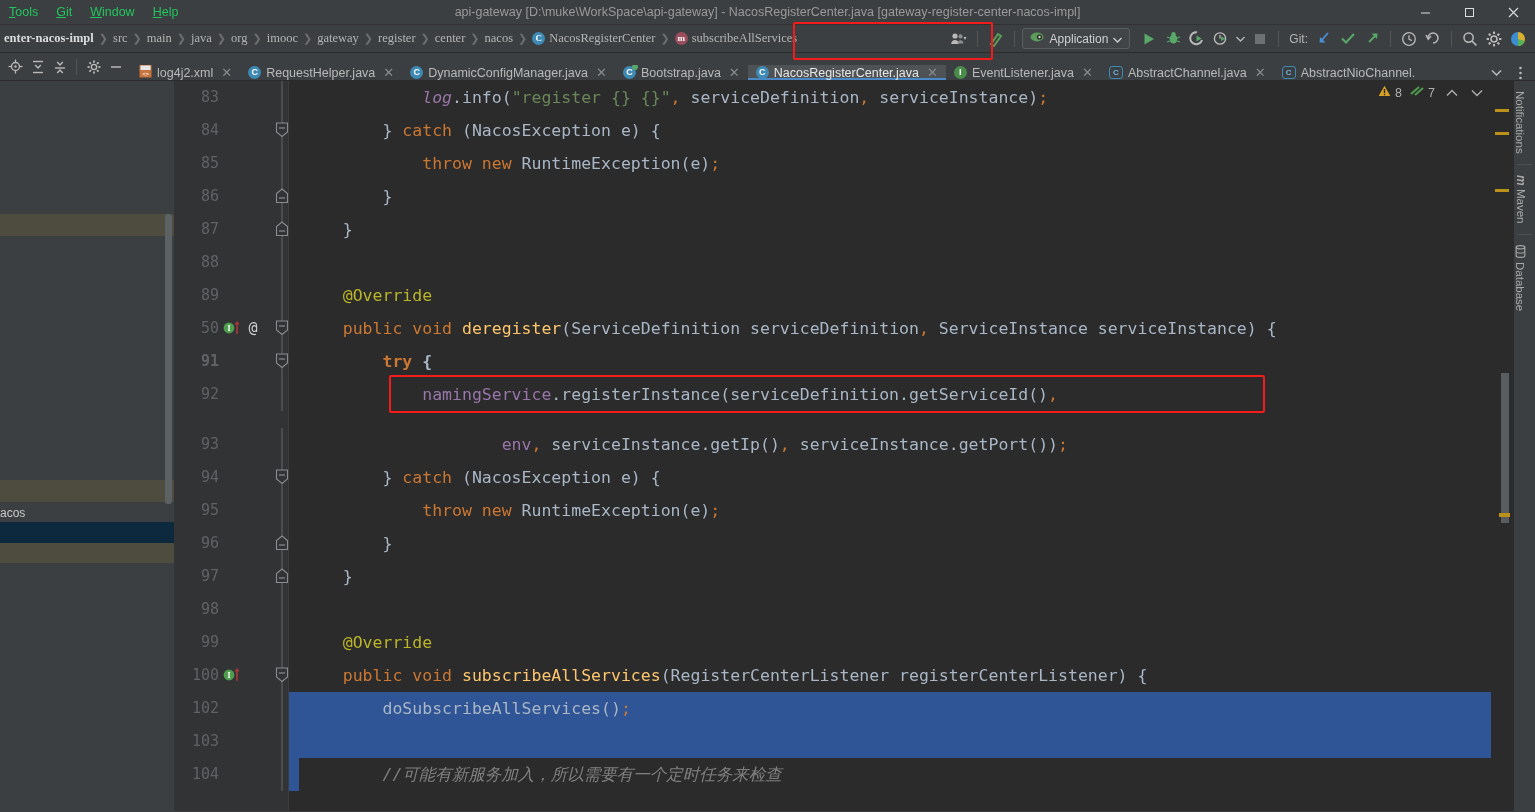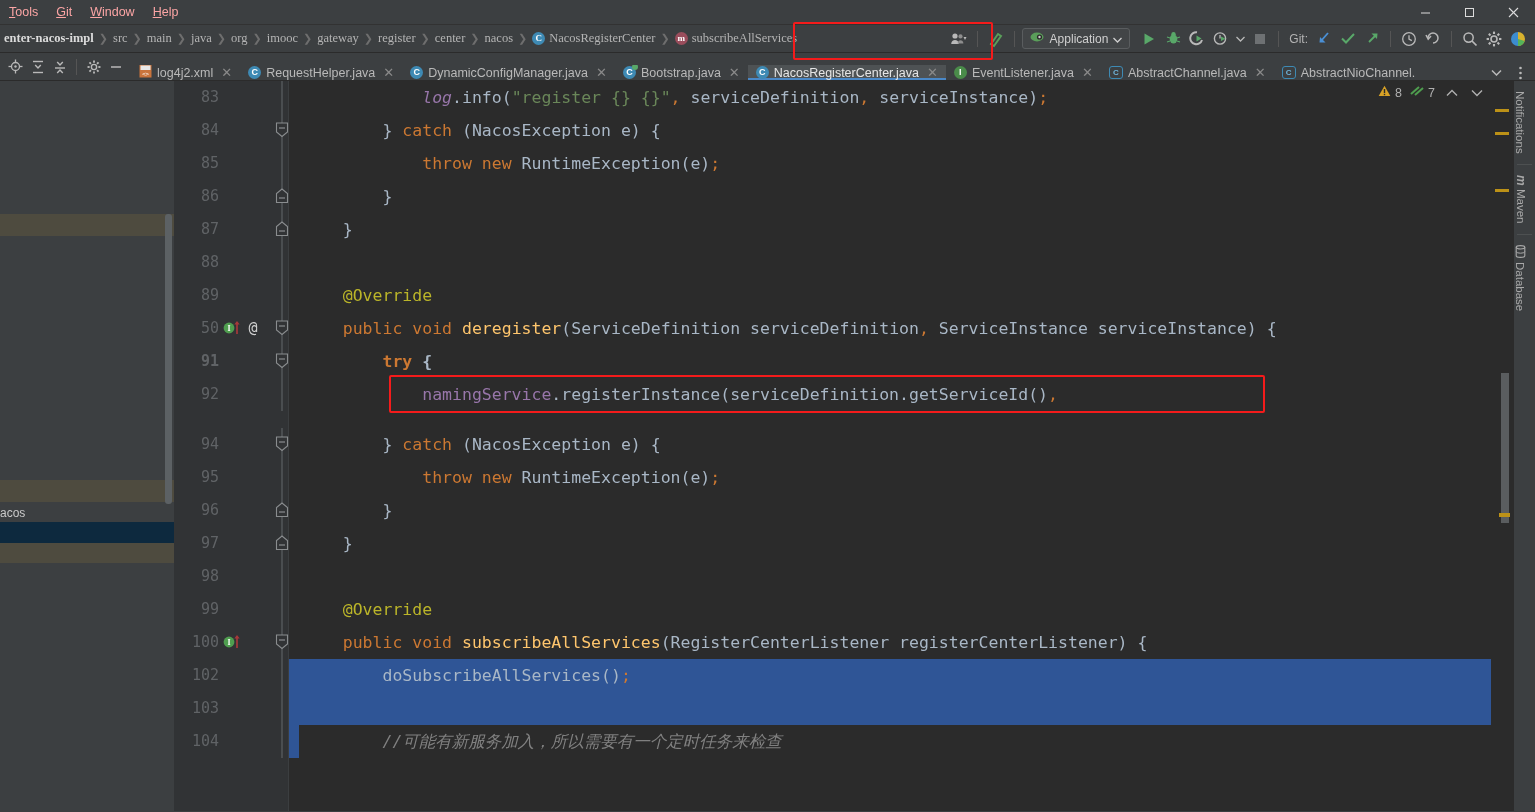--- a/index.html
+++ b/index.html
@@ -3,21 +3,21 @@
 <meta charset="utf-8">
 <style>
   * { box-sizing: border-box; margin:0; padding:0; }
   html,body { width:1535px; height:812px; overflow:hidden; background:#3c3f41; }
   body { font-family:"Liberation Sans", sans-serif; font-size:12px; color:#bbbbbb; }
 
   
   .titlebar { height:25px; background:#3c3f41; display:flex; align-items:center;
               position:relative; border-bottom:1px solid #323232; }
   .menu { display:flex; align-items:center; gap:0; padding-left:0px; flex:0 0 auto; }
-  .menu-item { padding:3px 9px; font-size:12.5px; color:#fca5a5; }
+  .menu-item { padding:3px 9px; font-size:12.5px; color:#22c55e; }
   .menu-item u { text-decoration:underline; }
   .win-title { position:absolute; left:0; right:0; text-align:center; font-size:12.5px;
                color:#9a9a9a; pointer-events:none; }
   .win-btns { margin-left:auto; display:flex; align-items:center; height:100%; z-index:3;}
   .win-btn { width:44px; height:25px; display:flex; align-items:center; justify-content:center;
              color:#cfcfcf; font-size:13px; }
   .win-btn svg { display:block; }
 
   
   .navbar { height:28px; background:#3c3f41; display:flex; align-items:center;
@@ -114,20 +114,21 @@
 </head>
 <body>
 
 <div class="titlebar">
   <div class="menu">
     <div class="menu-item"><u>T</u>ools</div>
     <div class="menu-item"><u>G</u>it</div>
     <div class="menu-item"><u>W</u>indow</div>
     <div class="menu-item"><u>H</u>elp</div>
   </div>
+  <div class="win-title">api-gateway [D:\muke\WorkSpace\api-gateway] - NacosRegisterCenter.java [gateway-register-center-nacos-impl]</div>
   <div class="win-btns">
     <div class="win-btn">
       <svg width="11" height="11" viewBox="0 0 11 11">
           <line x1="1" y1="6" x2="10" y2="6" stroke="#dcdcdc" stroke-width="1"></line>
         </svg>
     </div>
     <div class="win-btn">
       <svg width="11" height="11" viewBox="0 0 11 11">
           <rect x="1.5" y="1.5" width="8" height="8" fill="none" stroke="#dcdcdc" stroke-width="1"></rect>
         </svg>
@@ -528,20 +529,27 @@
           <div class="code"><span class="punct">        </span><span class="kw">try</span><span class="punct"> {</span></div>
         </div>
         <div class="ln" style="height: 50px;">
           <div class="ln-num">92</div>
           <div class="fold"><svg width="16" height="33" viewBox="0 0 16 33">
               <line x1="8" y1="0" x2="8" y2="33" stroke="#5d6163" stroke-width="1.2"></line>
             </svg></div>
           <div class="code"><span class="punct">            </span><span class="fld">namingService</span><span class="punct">.registerInstance(serviceDefinition.getServiceId()</span><span class="semi">,</span></div>
         </div>
         <div class="ln" style="height: 33px;">
+          <div class="ln-num">93</div>
+          <div class="fold"><svg width="16" height="33" viewBox="0 0 16 33">
+              <line x1="8" y1="0" x2="8" y2="33" stroke="#5d6163" stroke-width="1.2"></line>
+            </svg></div>
+          <div class="code"><span class="punct">                    </span><span class="fld">env</span><span class="semi">,</span><span class="punct"> serviceInstance.getIp()</span><span class="semi">,</span><span class="punct"> serviceInstance.getPort())</span><span class="semi">;</span></div>
+        </div>
+        <div class="ln" style="height: 33px;">
           <div class="ln-num">94</div>
           <div class="fold"><svg width="16" height="33" viewBox="0 0 16 33">
               <line x1="8" y1="0" x2="8" y2="33" stroke="#5d6163" stroke-width="1.2"></line>
               <path d="M2.5 9 L13.5 9 L13.5 18 L8 22.5 L2.5 18 Z" fill="#313335" stroke="#8a8d8f" stroke-width="1.1"></path>
               <line x1="5" y1="14" x2="11" y2="14" stroke="#8a8d8f" stroke-width="1.2"></line>
             </svg></div>
           <div class="code"><span class="punct">        } </span><span class="kw">catch</span><span class="punct"> (NacosException e) {</span></div>
         </div>
         <div class="ln" style="height: 33px;">
           <div class="ln-num">95</div>

